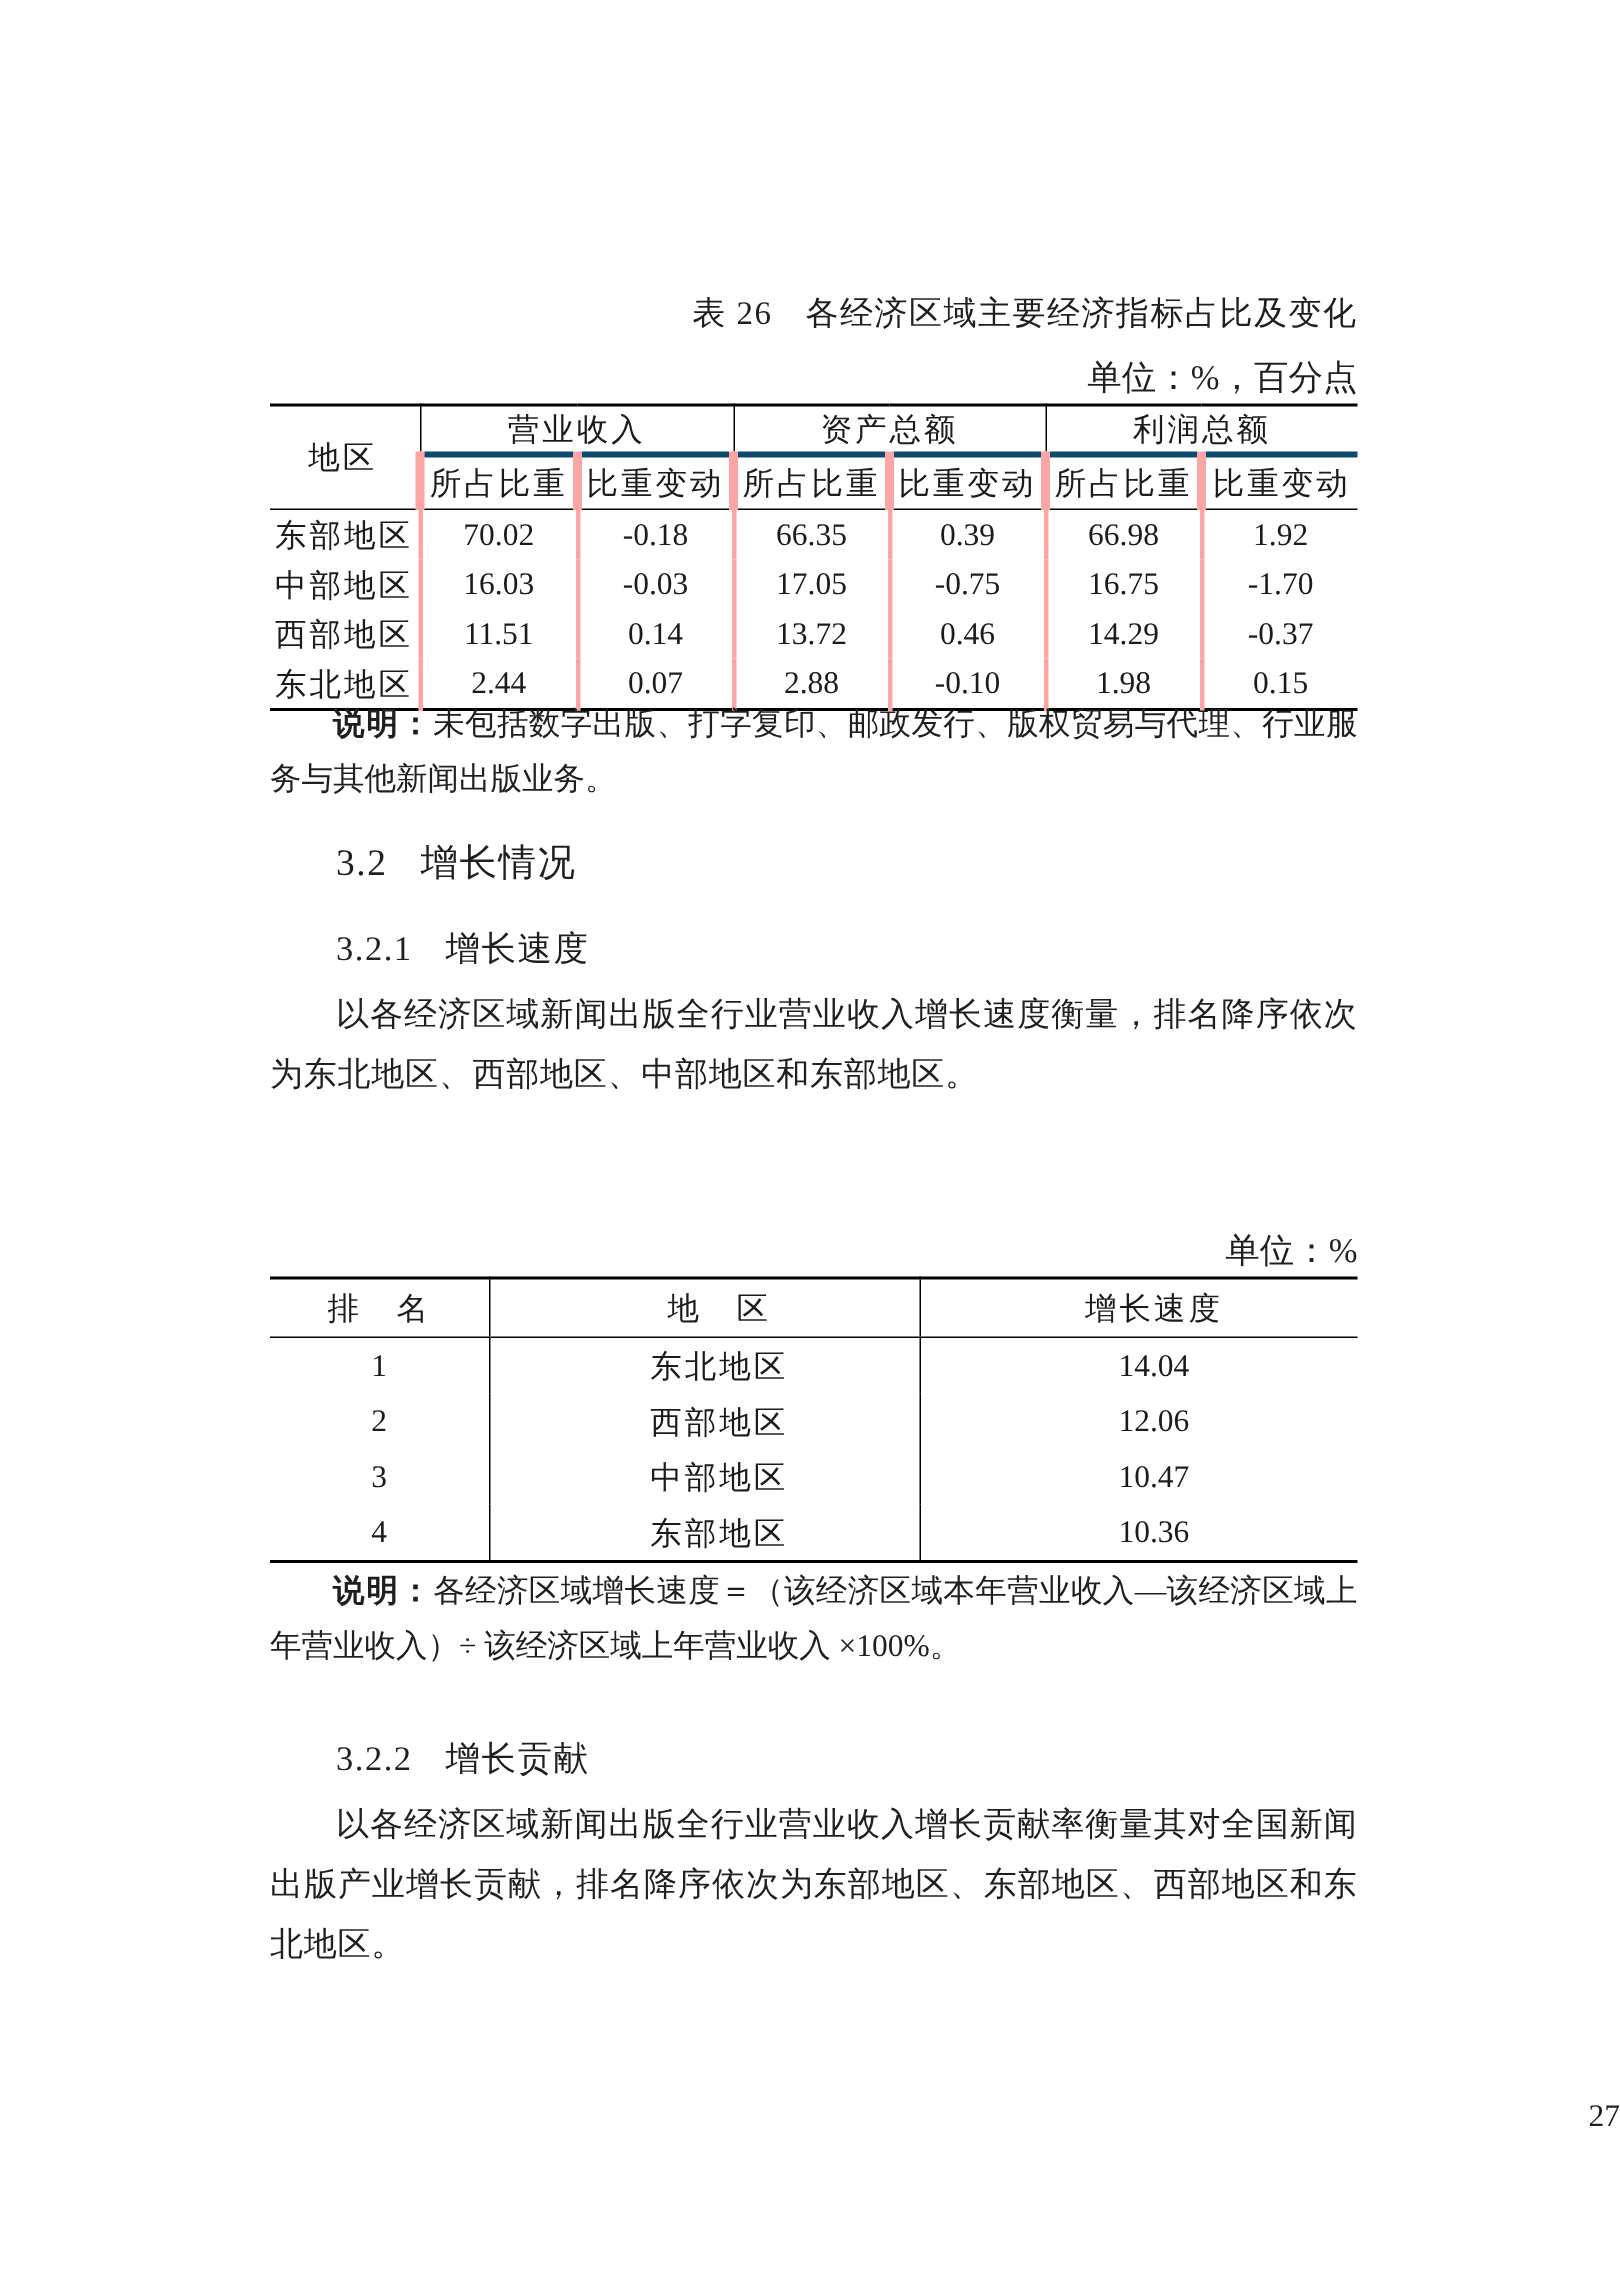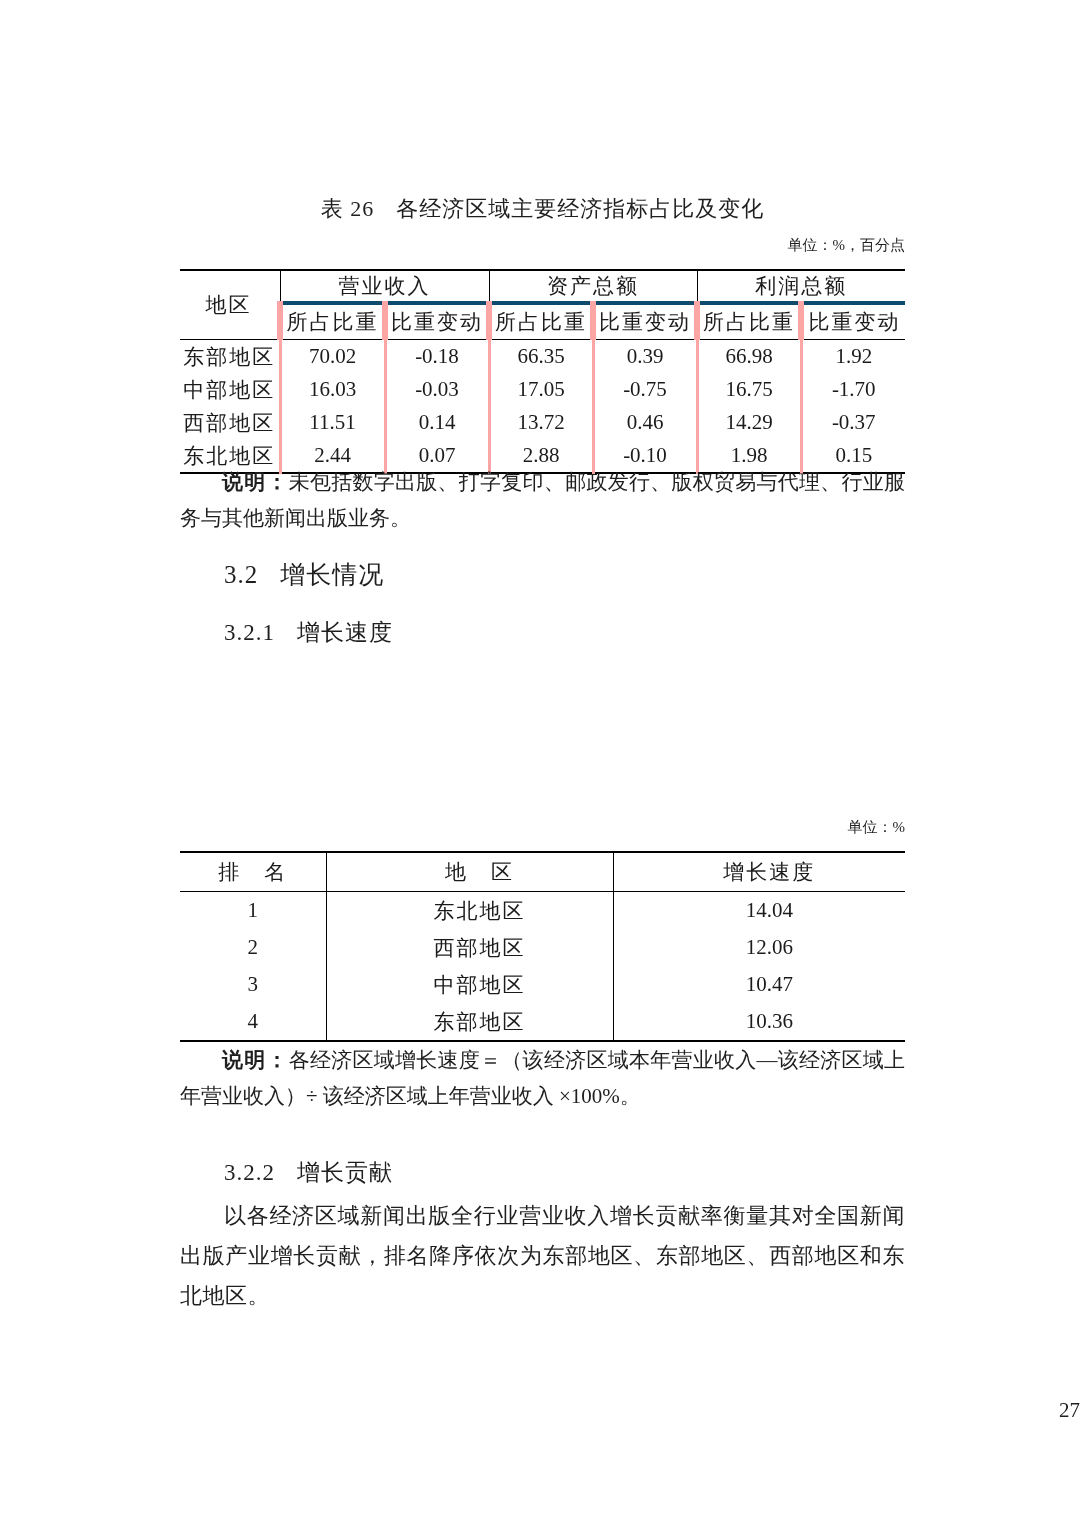--- a/index.html
+++ b/index.html
@@ -11,21 +11,21 @@
     color:#1f1f1f;
     overflow:hidden;
   }
   .blk{position:absolute;left:180px;width:725px;}
   .center{text-align:center;}
   .right{text-align:right;}
 
   
   .tbl-title{font-size:22px;letter-spacing:1px;}
   .tbl-title .gap{display:inline-block;width:22px;}
-  .unit-line{font-size:15px;}
+  .unit-line{font-size:23px;}
 
   
   table{border-collapse:collapse;table-layout:fixed;width:725px;
         border-top:2px solid #000;border-bottom:2px solid #000;}
   th,td{font-weight:normal;text-align:center;vertical-align:middle;
         font-size:21px;padding:0;color:#1b1b1b;}
   
   #table26 th.grp{border-left:1px solid #000;border-bottom:4px solid #0c4a6e;height:30px;letter-spacing:2px;}
   #table26 th.corner{border-bottom:1px solid #000;letter-spacing:2px;}
   #table26 th.sub{border-left:6px solid #fca5a5;border-bottom:1px solid #000;height:34px;letter-spacing:2px;}
@@ -51,21 +51,21 @@
   
   .para{font-size:22px;line-height:40px;text-indent:2em;text-align:justify;margin:0;letter-spacing:0.5px;}
 
   .pageno{position:absolute;left:0;width:1080px;text-align:right;font-size:21px;}
 </style>
 </head>
 <body>
 
 <div class="page">
 
-  <div class="blk center tbl-title" style="top:194px;">
+  <div class="blk center tbl-title" style="top:194px;text-align:right;">
     <span>表 26</span><span class="gap"></span><span>各经济区域主要经济指标占比及变化</span>
   </div>
 
   <div class="blk right unit-line" style="top:236px;">单位：%，百分点</div>
 
   <div class="blk" style="top:269px;">
     <table id="table26">
       <colgroup>
         <col style="width:100px">
           <col style="width:105px">
@@ -137,20 +137,21 @@
   </p>
 
   <div class="blk h2 indent2" style="top:558px;">
     <span>3.2</span><span class="gap"></span><span>增长情况</span>
   </div>
 
   <div class="blk h3 indent2" style="top:617px;">
     <span>3.2.1</span><span class="gap"></span><span>增长速度</span>
   </div>
 
+  <p class="blk para" style="top:656px;">以各经济区域新闻出版全行业营业收入增长速度衡量，排名降序依次为东北地区、西部地区、中部地区和东部地区。</p>
 
 
   <div class="blk right unit-line" style="top:818px;">单位：%</div>
 
   <div class="blk" style="top:851px;">
     <table id="table27">
       <colgroup>
         <col style="width:146px">
           <col style="width:287px">
           <col style="width:292px">

